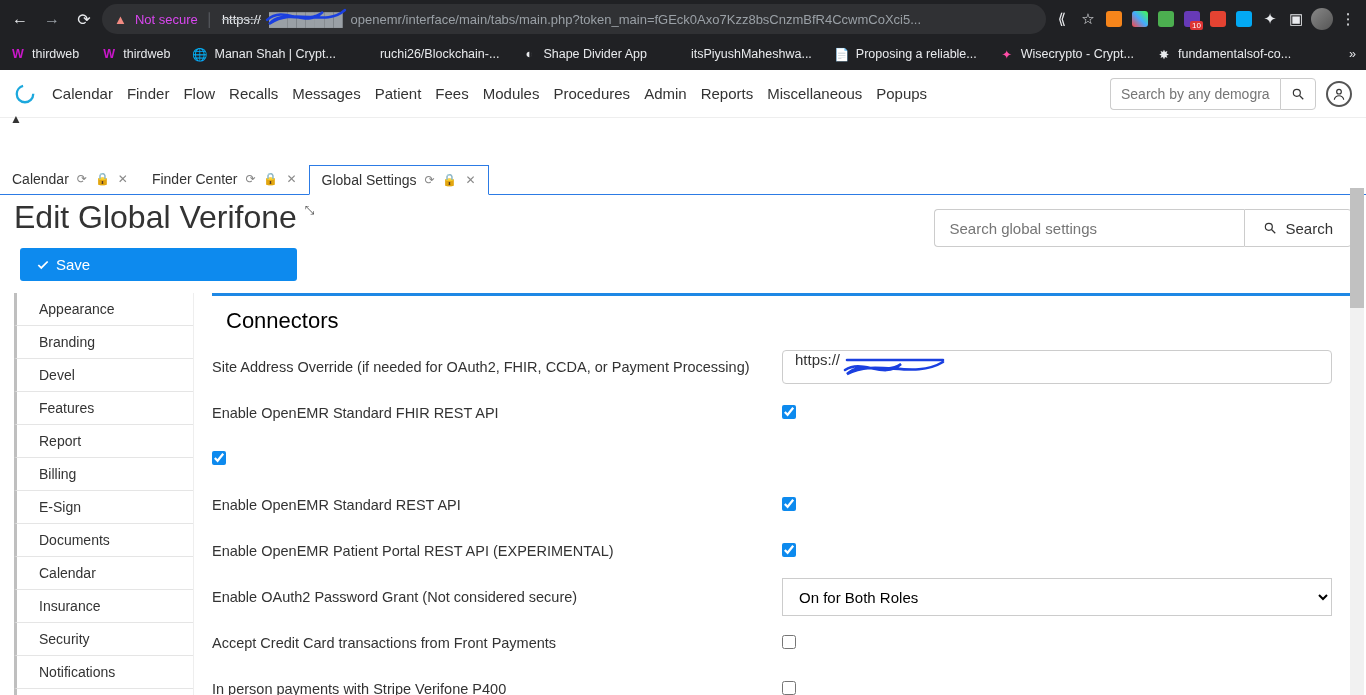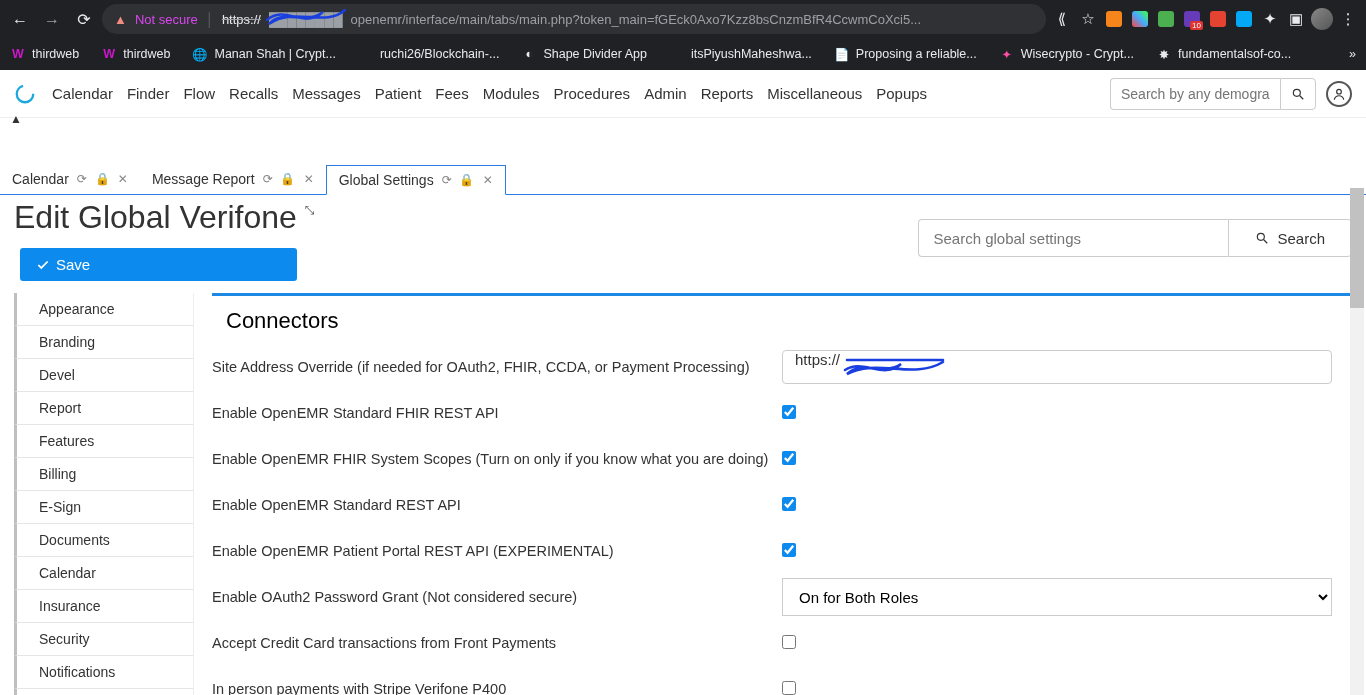--- a/index.html
+++ b/index.html
@@ -53,23 +53,23 @@
   .tab, .tab-active { display:flex; align-items:center; height:30px; padding:0 12px; gap:8px; font-size:14px; color:#333;}
   .tab-active { border:1px solid #2c7be5; border-bottom:1px solid #fff; margin-bottom:-1px; }
   .tab-ico { font-size:12px; color:#888;}
   .tabs-underline { border-bottom:1px solid #2c7be5; }
 
   
   .heading-row { display:flex; align-items:flex-start; padding:4px 14px 12px; gap:8px; }
   .page-title { font-size:32px; font-weight:500; color:#333; }
   .compress-ico { font-size:12px; color:#555; margin-top:4px;}
   .save-btn { display:flex; align-items:center; gap:6px; margin:12px 0 0 6px; background:#0d8aee; color:#fff; padding:8px 16px; border-radius:3px; font-size:15px;}
-  .search-settings { margin-left:auto; margin-top:20px; display:flex;}
+  .search-settings { margin-left:auto; margin-top:10px; display:flex;}
   .ss-input { height:38px; width:310px; border:1px solid #ccc; border-right:none; border-radius:4px 0 0 4px; padding:0 14px; font-size:15px; color:#555;}
-  .ss-btn { height:38px; border:1px solid #ccc; border-radius:0 4px 4px 0; padding:0 26px; display:flex;align-items:center; gap:8px; background:#fff; color:#333; font-size:15px;}
+  .ss-btn { height:38px; border:1px solid #ccc; border-radius:0 4px 4px 0; padding:0 18px; display:flex;align-items:center; gap:8px; background:#fff; color:#333; font-size:15px;}
 
   
   .main { display:flex; padding:0 14px; }
   .side { width:180px; border-right:1px solid #eee;}
   .side-item { padding:8px 22px; font-size:14px; border-bottom:1px solid #e5e5e5; border-left:3px solid #bfbfbf; }
   .content { flex:1; margin-left:18px;}
   .sep-line { height:3px; background:#1e88e5; margin-bottom:12px;}
   .section-title { color:#000000; font-size:22px; font-weight:500; padding-left:14px; margin-bottom:14px;}
   .field { display:flex; align-items:center; min-height:38px; margin-bottom:8px;}
   .field-label { width:570px; font-size:14.5px; color:#333; }
@@ -217,21 +217,21 @@
   <span class="caret-up">▲</span>
 </div>
 <div class="tabs-row tabs-underline">
   <div class="tab">
     <span>Calendar</span>
     <span class="tab-ico">⟳</span>
     <span class="tab-ico">🔒</span>
     <span class="tab-ico">✕</span>
   </div>
   <div class="tab">
-    <span>Message Report</span>
+    <span>Finder Center</span>
     <span class="tab-ico">⟳</span>
     <span class="tab-ico">🔒</span>
     <span class="tab-ico">✕</span>
   </div>
   <div class="tab-active">
     <span>Global Settings</span>
     <span class="tab-ico">⟳</span>
     <span class="tab-ico">🔒</span>
     <span class="tab-ico">✕</span>
   </div>
@@ -259,22 +259,22 @@
       <span>Search</span>
     </div>
   </div>
 </div>
 
 <div class="main">
   <div class="side">
     <div class="side-item">Appearance</div>
     <div class="side-item">Branding</div>
     <div class="side-item">Devel</div>
+    <div class="side-item">Features</div>
     <div class="side-item">Report</div>
-    <div class="side-item">Features</div>
     <div class="side-item">Billing</div>
     <div class="side-item">E-Sign</div>
     <div class="side-item">Documents</div>
     <div class="side-item">Calendar</div>
     <div class="side-item">Insurance</div>
     <div class="side-item">Security</div>
     <div class="side-item">Notifications</div>
     <div class="side-item">CDR</div>
   </div>
 
@@ -292,21 +292,20 @@
             </svg>
         </div>
       </div>
     </div>
 
     <div class="field">
       <div class="field-label">Enable OpenEMR Standard FHIR REST API</div>
       <div class="field-ctrl"><input type="checkbox" class="check-inp" checked="" style=""></div>
     </div>
     <div class="field">
-      <div class="field-label">Enable OpenEMR FHIR System Scopes (Turn on only if you know what you are doing)</div>
       <div class="field-ctrl"><input type="checkbox" class="check-inp" checked="" style=""></div>
     </div>
     <div class="field">
       <div class="field-label">Enable OpenEMR Standard REST API</div>
       <div class="field-ctrl"><input type="checkbox" class="check-inp" checked="" style=""></div>
     </div>
     <div class="field">
       <div class="field-label">Enable OpenEMR Patient Portal REST API (EXPERIMENTAL)</div>
       <div class="field-ctrl"><input type="checkbox" class="check-inp" checked="" style=""></div>
     </div>

